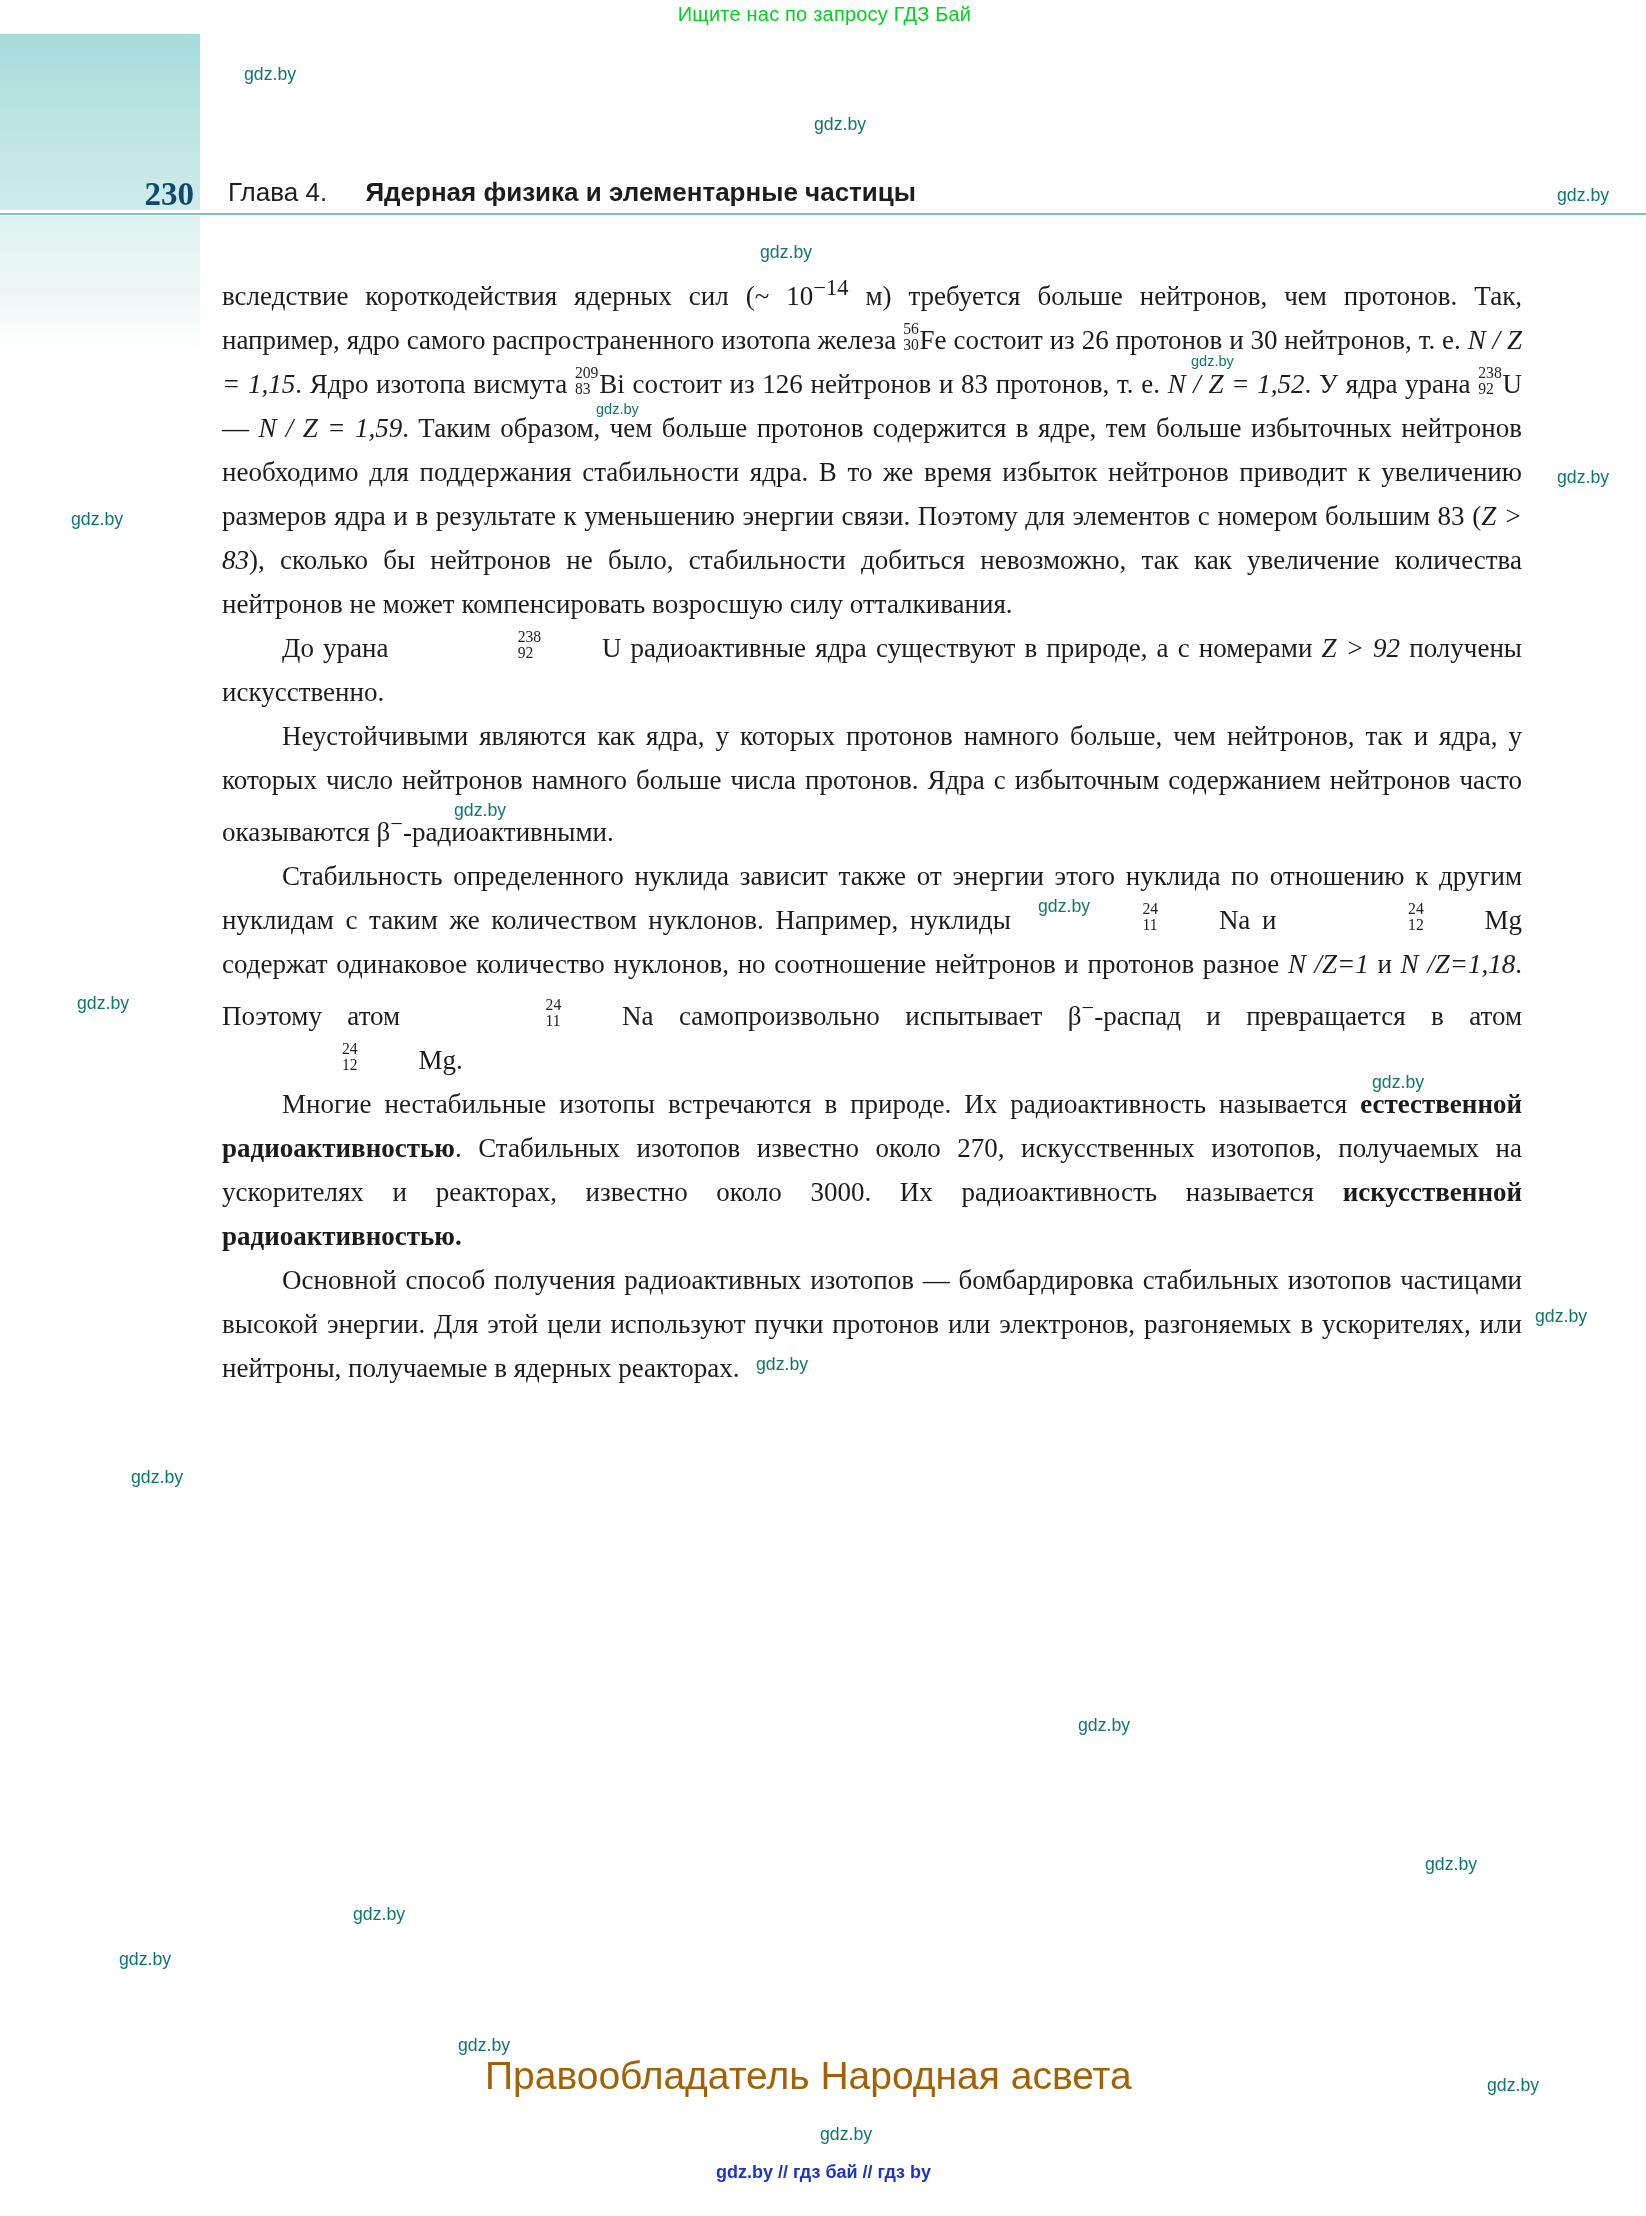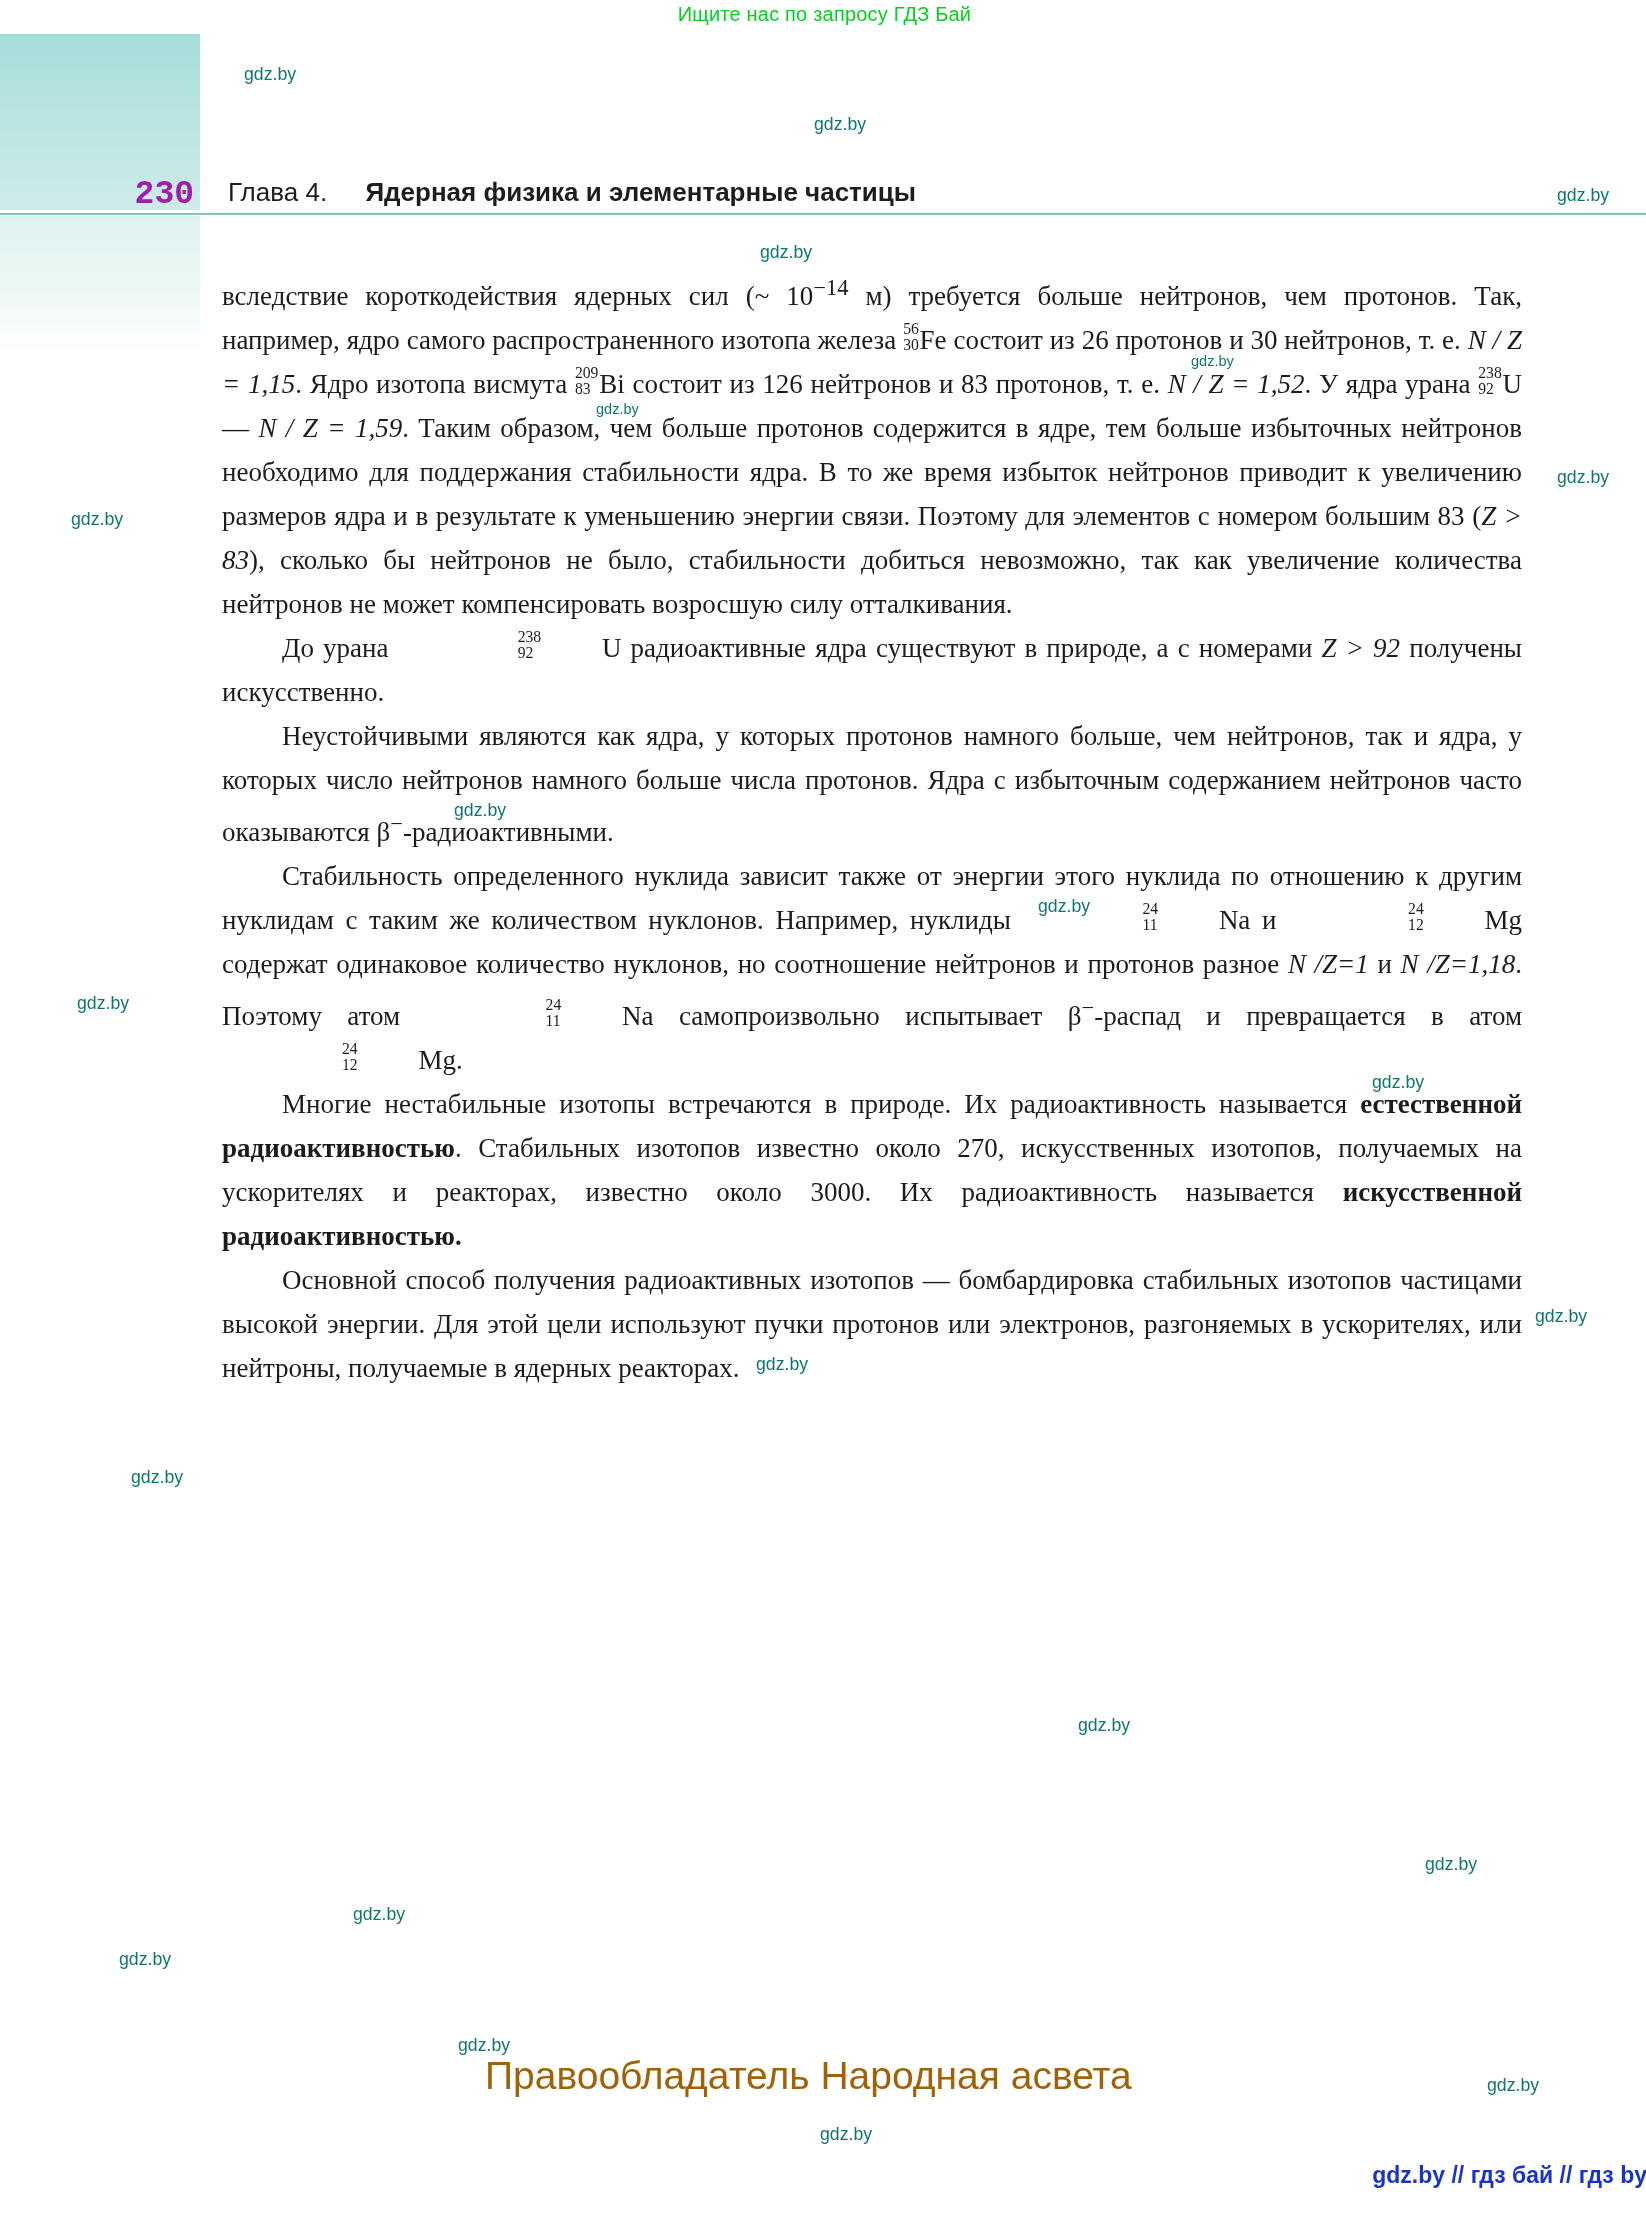--- a/index.html
+++ b/index.html
@@ -47,24 +47,24 @@
     background: linear-gradient(180deg, #dff1ef 0%, #edf8f6 55%, #ffffff 100%);
   }
 
   
   .page-number {
     position: absolute;
     left: 105px;
     top: 176px;
     width: 89px;
     text-align: right;
-    font-family: Liberation Mono, monospace;
+    font-family: Liberation Serif, serif;
     font-weight: bold;
     font-size: 33px;
-    color: #a21caf;
+    color: #0c4a6e;
   }
   .chapter-title {
     position: absolute;
     left: 228px;
     top: 177px;
     font-family: "Liberation Sans", sans-serif;
     font-size: 26px;
     color: #1d1d1d;
     white-space: nowrap;
   }
@@ -137,23 +137,23 @@
     font-size: 39px;
     color: #a16207;
     white-space: nowrap;
   }
 
   .footer-line {
     position: absolute;
     left: 0;
     top: 2162px;
     width: 1647px;
-    text-align: right;
-    font-family: "Liberation Sans", sans-serif;
-    font-size: 23px;
+    text-align: center;
+    font-family: "Liberation Sans", sans-serif;
+    font-size: 18px;
     font-weight: bold;
     color: #1b34c8;
   }
 </style>
 </head>
 <body>
 
 <div class="promo-banner">Ищите нас по запросу ГДЗ Бай</div>
 
 <div class="teal-top"></div>

